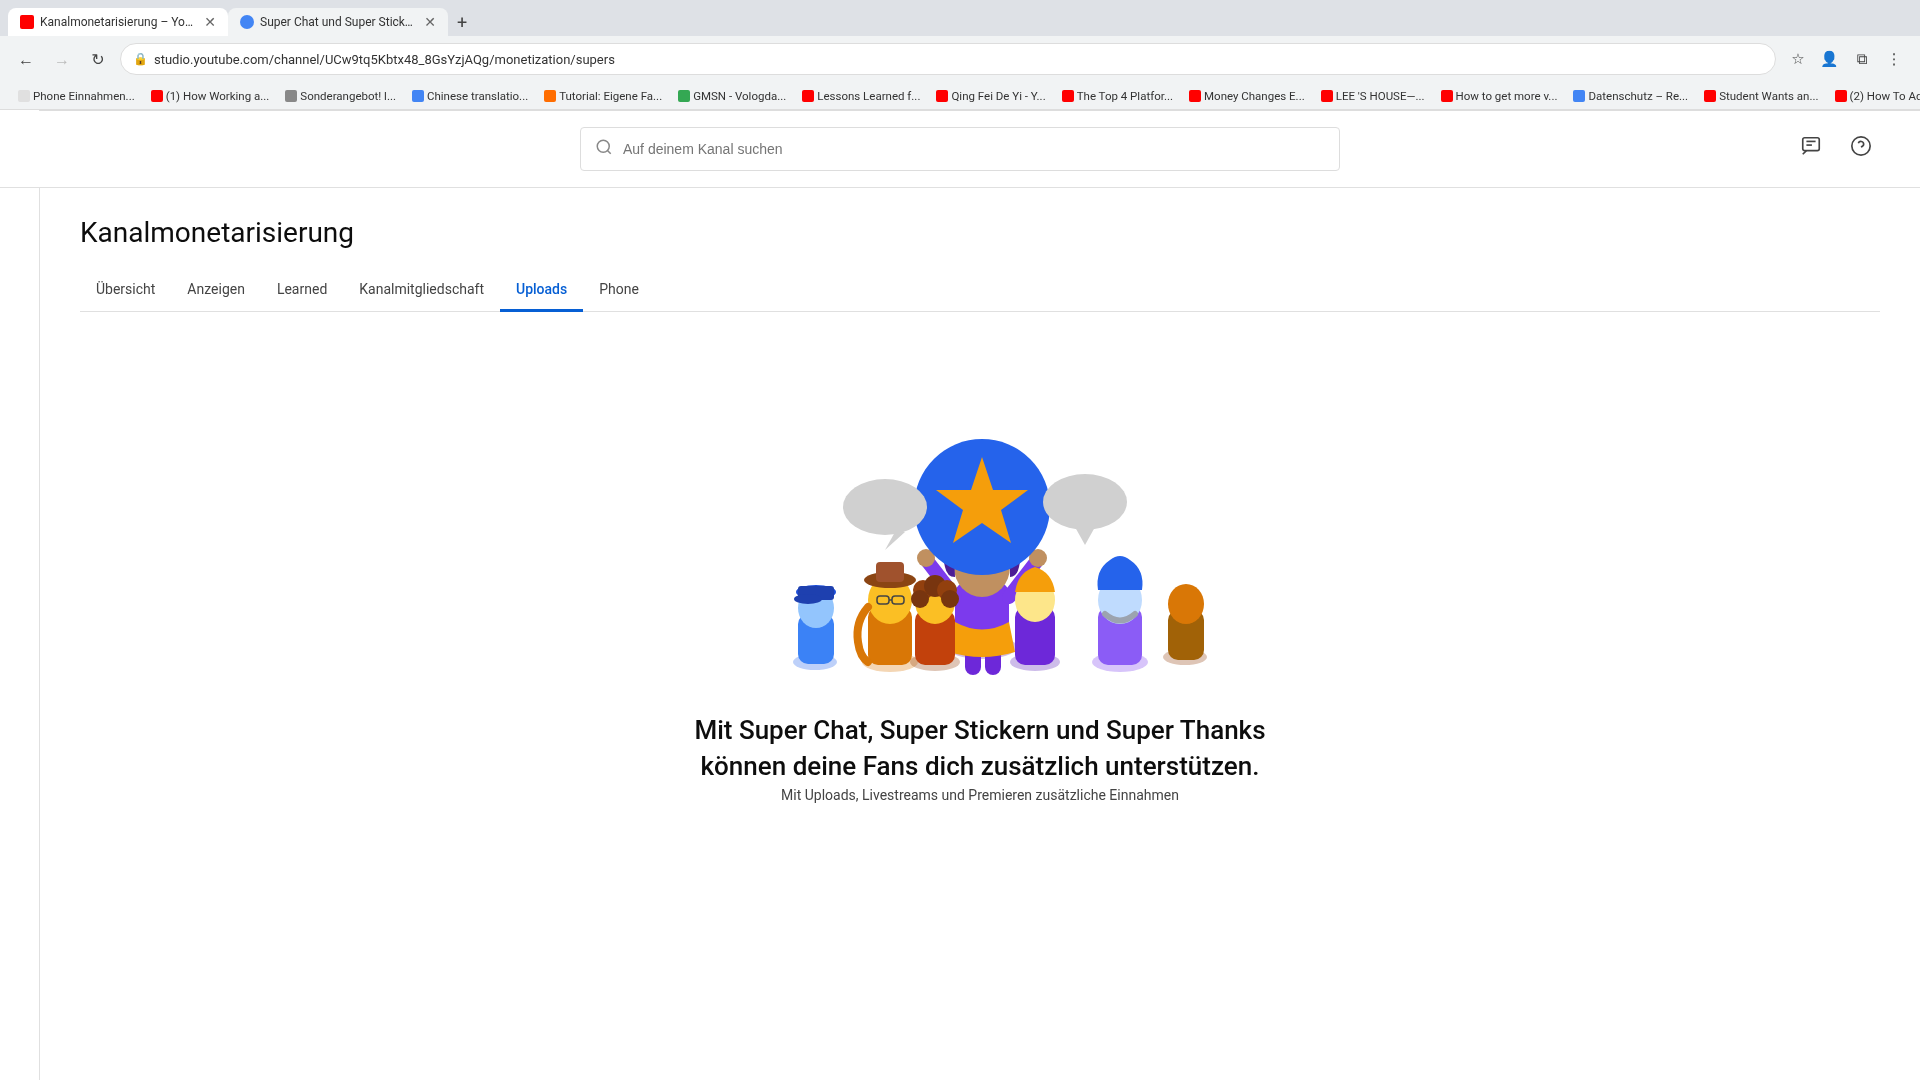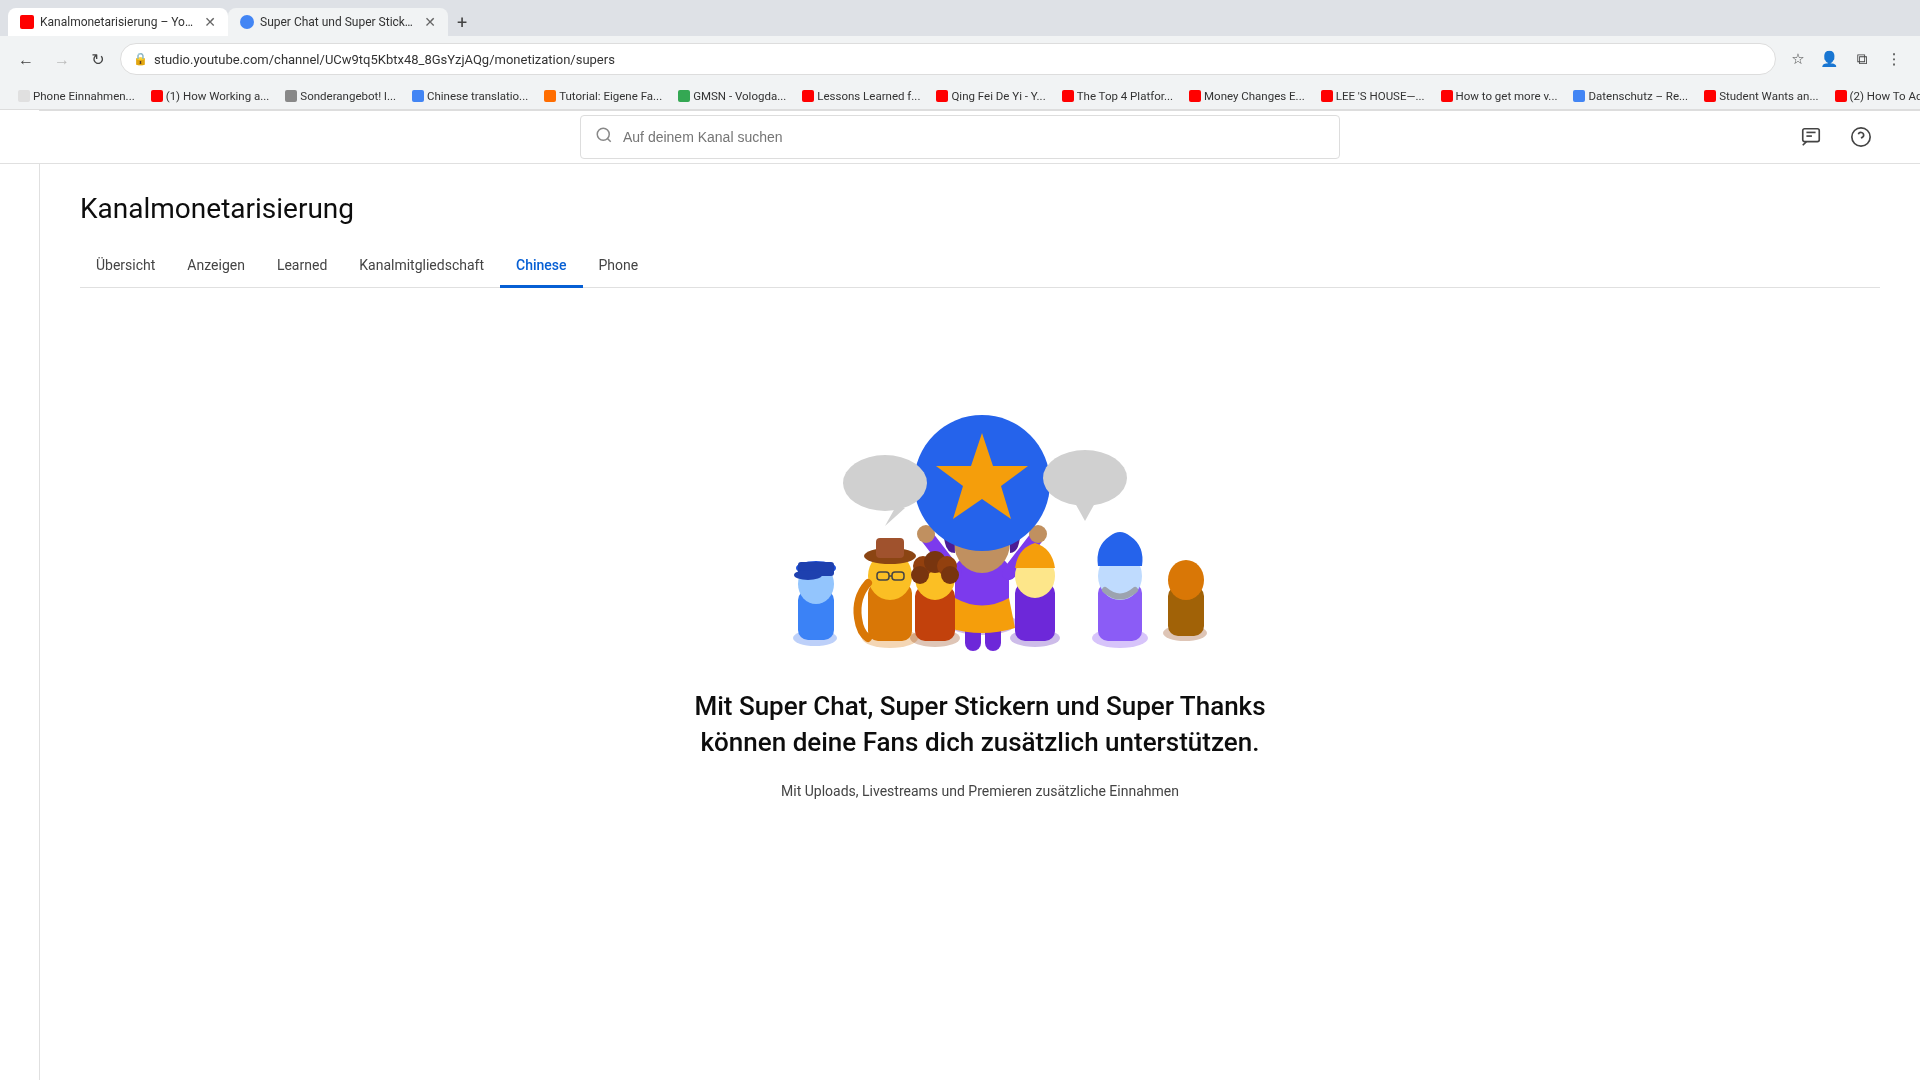--- a/index.html
+++ b/index.html
@@ -178,23 +178,23 @@
     .yt-studio {
       display: flex;
       flex-direction: column;
       min-height: calc(1080px - 110px);
       background: #fff;
     }
 
     
     .studio-topbar {
       display: flex;
-      align-items: center;
+      align-items: flex-start;
       justify-content: center;
-      padding: 4px 0;
+      padding: 16px 0;
       border-bottom: 1px solid #e0e0e0;
       position: relative;
       background: #fff;
     }
 
     .studio-search-container {
       display: flex;
       align-items: center;
       width: 760px;
       height: 44px;
@@ -292,21 +292,20 @@
       width: 100%;
       height: 100%;
     }
 
     .content-heading {
       font-size: 26px;
       font-weight: 500;
       text-align: center;
       max-width: 600px;
       line-height: 1.4;
-      margin-bottom: 20px;
       color: #0d0d0d;
     }
 
     .content-subtext {
       font-size: 14px;
       text-align: center;
       max-width: 600px;
       color: #444;
       line-height: 1.5;
     }
@@ -459,21 +458,21 @@
 
   <div class="studio-main" style="margin-left: 40px;">
 
     <h1 class="page-title">Kanalmonetarisierung</h1>
 
     <div class="studio-tabs">
       <div class="studio-tab">Übersicht</div>
       <div class="studio-tab">Anzeigen</div>
       <div class="studio-tab">Learned</div>
       <div class="studio-tab">Kanalmitgliedschaft</div>
-      <div class="studio-tab active">Chinese</div>
+      <div class="studio-tab active">Uploads</div>
       <div class="studio-tab">Phone</div>
     </div>
 
     <div class="studio-content">
 
       <div class="illustration-container">
         <svg class="illustration-svg" viewBox="0 0 480 330" xmlns="http://www.w3.org/2000/svg">
 
           <ellipse cx="240" cy="170" rx="200" ry="155" fill="none"></ellipse>
 

